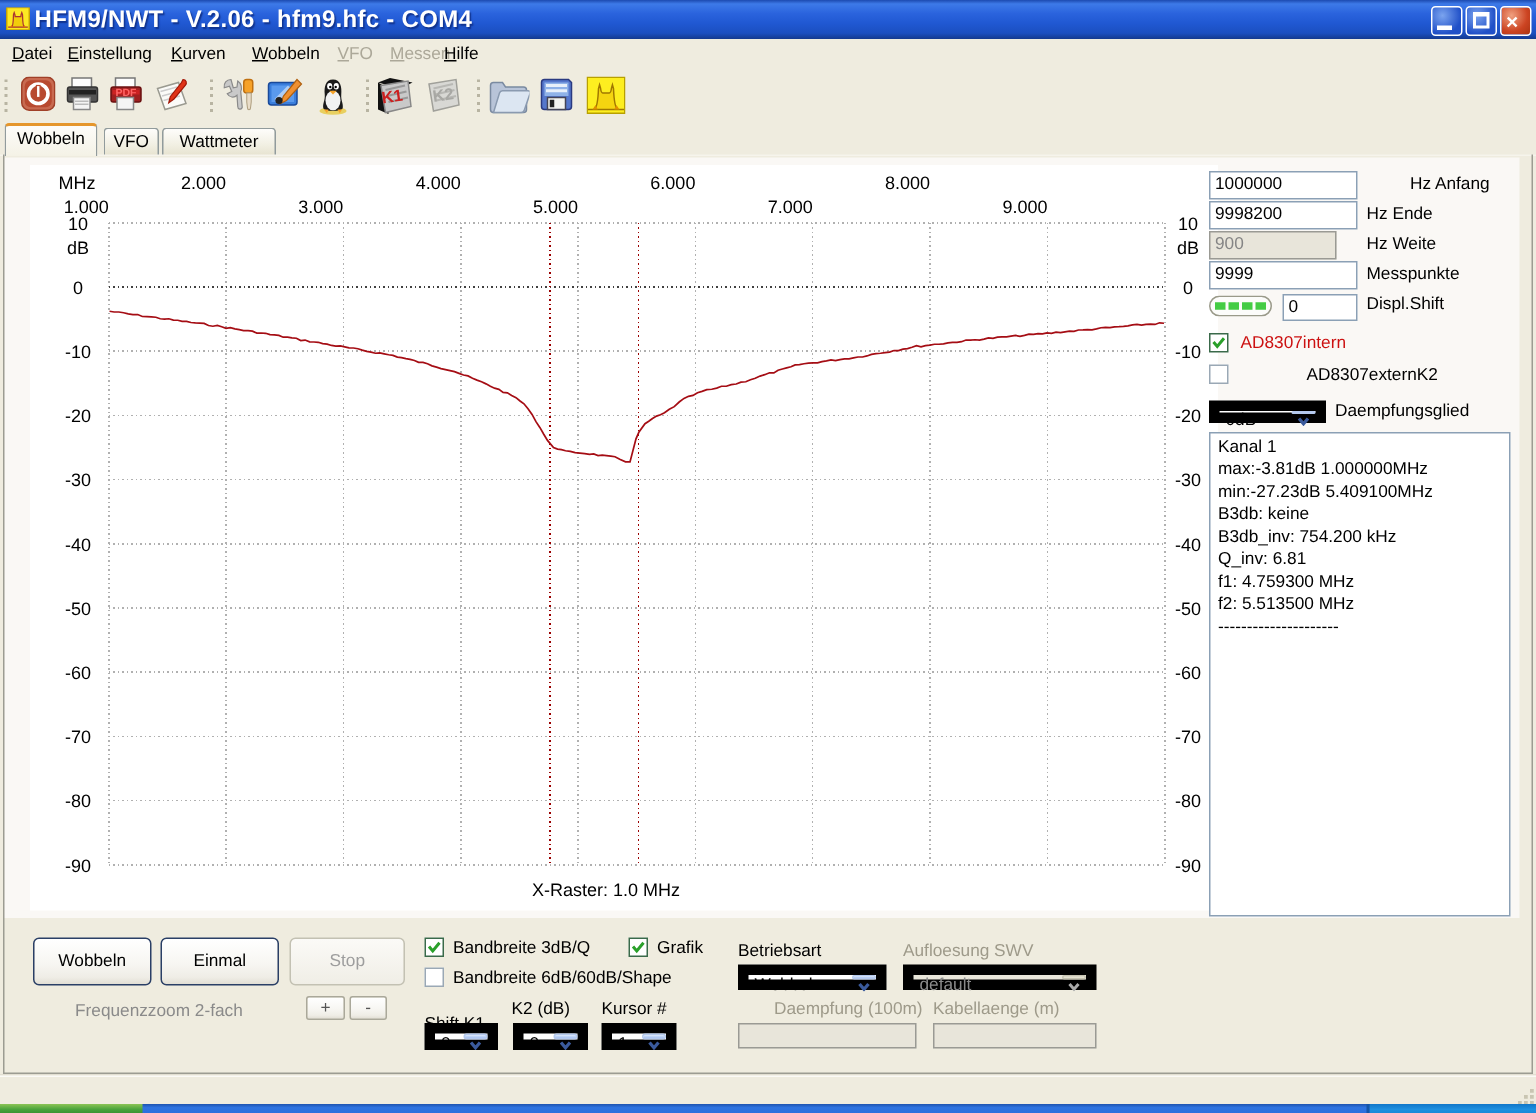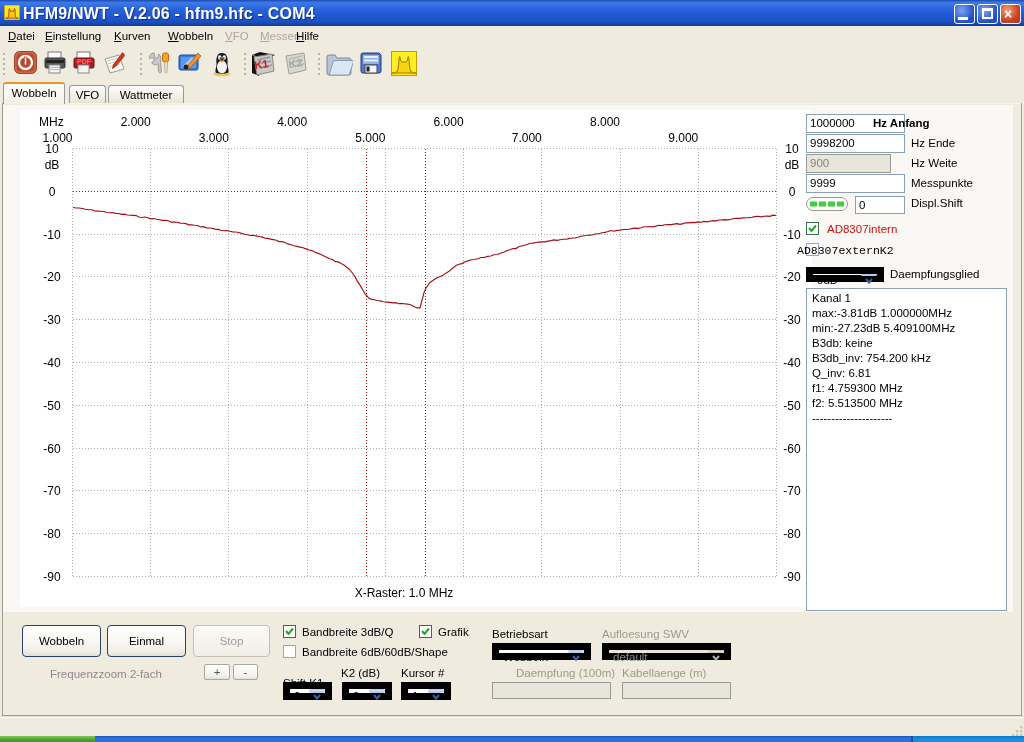--- a/index.html
+++ b/index.html
@@ -267,21 +267,21 @@
   <text x="32.0" y="471.0" font-size="12" fill="#000" font-family="Liberation Sans" text-anchor="middle">-90</text>
   <text x="772.0" y="471.0" font-size="12" fill="#000" font-family="Liberation Sans" text-anchor="middle">-90</text>
   <text x="32.0" y="59.0" font-size="12" fill="#000" font-family="Liberation Sans" text-anchor="middle">dB</text>
   <text x="772.0" y="59.0" font-size="12" fill="#000" font-family="Liberation Sans" text-anchor="middle">dB</text>
   <text x="384.0" y="487.0" font-size="12" fill="#000" font-family="Liberation Sans" text-anchor="middle">X-Raster: 1.0 MHz</text>
   <polyline points="53.0,97.5 56.1,98.0 59.2,98.0 62.4,98.5 65.5,99.2 68.6,99.7 71.8,99.7 74.9,101.0 78.0,101.1 80.9,101.3 83.9,101.5 86.8,102.5 89.7,102.7 92.6,102.5 95.6,103.4 98.5,103.5 101.4,104.3 104.4,104.2 107.3,105.0 110.2,105.3 113.1,105.4 116.1,105.6 119.0,107.0 121.9,107.5 124.9,107.0 127.8,107.8 130.7,108.9 133.6,108.5 136.6,109.2 139.5,109.8 142.4,110.4 145.4,110.4 148.3,110.8 151.2,112.1 154.1,112.0 157.1,112.2 160.0,113.1 162.9,113.3 165.9,113.6 168.8,114.8 171.7,114.8 174.6,115.3 177.6,115.5 180.5,117.0 183.4,116.7 186.4,117.9 189.3,118.0 192.2,118.2 195.1,119.1 198.1,119.4 201.0,120.3 203.9,120.7 206.9,120.6 209.8,121.2 212.7,121.9 215.6,122.0 218.6,122.5 221.5,123.4 224.4,124.2 227.4,124.7 230.3,125.5 233.2,125.3 236.1,125.9 239.1,126.5 242.0,126.9 244.9,128.1 247.7,128.4 250.6,129.1 253.4,129.6 256.3,130.3 259.1,131.6 262.0,131.6 265.0,132.5 268.0,133.9 271.0,134.8 274.0,135.7 277.0,136.4 280.0,137.1 283.0,137.8 286.0,138.9 289.0,140.0 292.0,140.6 295.0,142.2 298.0,143.4 301.0,144.5 304.0,145.9 306.9,147.5 309.7,148.8 312.6,149.6 315.4,151.6 318.3,151.9 321.1,153.6 324.0,155.1 326.7,157.3 329.3,159.2 332.0,162.5 334.7,166.3 337.3,171.1 340.0,175.1 342.5,179.5 345.0,183.6 349.0,188.3 351.7,189.4 354.3,189.7 357.0,190.5 360.2,190.9 363.4,191.8 366.6,192.1 369.8,192.4 373.0,192.9 375.8,192.6 378.7,193.7 381.5,193.4 384.3,193.7 387.2,194.1 390.0,194.5 393.5,196.3 397.0,197.9 400.0,197.9 404.0,182.6 406.0,178.0 410.0,172.5 412.5,170.8 415.0,169.0 417.7,167.4 420.3,166.5 423.0,165.2 426.2,162.9 429.5,161.1 432.8,158.0 436.0,155.6 439.0,154.2 442.0,153.6 445.0,151.8 448.0,150.9 451.2,149.8 454.5,149.5 457.8,148.7 461.0,147.5 464.2,147.5 467.5,146.4 470.8,146.0 474.0,144.8 477.2,144.5 480.3,143.2 483.5,142.2 486.7,140.7 489.8,139.8 493.0,138.5 495.9,138.6 498.7,136.8 501.6,136.0 504.4,135.2 507.3,134.5 510.1,133.3 513.0,133.1 516.0,132.5 519.0,132.1 522.0,131.9 525.0,131.9 528.0,131.1 531.0,130.6 534.0,129.9 537.0,130.4 540.0,129.7 543.0,129.2 546.0,129.2 549.0,128.6 552.0,128.0 555.0,128.0 558.0,127.3 561.0,126.3 564.0,125.8 567.0,125.5 570.0,125.1 573.0,124.7 576.0,123.7 579.0,123.7 582.0,122.8 585.0,122.4 588.0,121.5 591.0,120.5 594.0,121.2 597.0,120.4 600.0,120.1 603.0,119.5 606.0,119.5 609.0,119.2 612.0,118.6 615.0,118.2 618.0,118.3 621.0,117.8 624.0,116.7 627.0,116.7 630.0,116.5 633.0,116.8 636.0,116.1 639.0,115.3 642.0,115.6 645.0,114.8 648.0,114.6 651.0,114.6 654.0,114.1 657.0,113.6 660.0,114.3 663.0,113.6 666.0,112.8 669.0,112.9 672.0,112.4 675.0,112.6 678.0,111.9 681.0,112.2 684.0,111.4 687.0,111.8 690.0,111.2 693.0,110.7 696.0,110.9 699.0,110.0 702.0,109.9 705.0,109.7 708.0,109.9 711.0,109.3 714.0,108.5 717.0,108.3 720.0,108.4 723.0,107.9 726.0,107.8 729.0,107.6 732.0,107.2 735.0,106.6 738.0,106.3 741.0,106.8 744.0,106.2 747.0,106.1 750.0,106.3 753.0,105.2 756.0,105.5" fill="none" stroke="#a50d14" stroke-width="1.15" shape-rendering="auto"></polyline>
 </svg>
 </div>
 
 <div class="tin" style="left:806px;top:114px;width:99px;height:19px;">1000000</div>
-<div class="lbl" style="left:873px;top:117px;font-weight:bold;">Hz Anfang</div>
+<div class="lbl" style="left:940px;top:117px;">Hz Anfang</div>
 <div class="tin" style="left:806px;top:134px;width:99px;height:19px;">9998200</div>
 <div class="lbl" style="left:911px;top:137px;">Hz Ende</div>
 <div class="tin dis" style="left:806px;top:154px;width:85px;height:19px;">900</div>
 <div class="lbl" style="left:911px;top:157px;">Hz Weite</div>
 <div class="tin" style="left:806px;top:174px;width:99px;height:19px;">9999</div>
 <div class="lbl" style="left:911px;top:177px;">Messpunkte</div>
 
 <svg class="abs" style="left:806px;top:197px;" width="42" height="14" viewBox="0 0 42 14">
   <rect x="0.5" y="0.5" width="41" height="13" rx="6.5" fill="#fcfcfa" stroke="#9a9a8a"></rect>
   <g fill="#44cc44">
@@ -294,21 +294,21 @@
 <div class="tin" style="left:855px;top:196px;width:50px;height:18px;">0</div>
 <div class="lbl" style="left:911px;top:197px;">Displ.Shift</div>
 
 <div class="cb" style="left:806px;top:222px;border:1px solid #3a6a4a;">
   <svg width="11" height="11" viewBox="0 0 11 11" style="position:absolute;left:0;top:0;">
     <path d="M2 5 L4.5 8 L9 2.5" fill="none" stroke="#2aa02a" stroke-width="2"></path>
   </svg>
 </div>
 <div class="lbl" style="left:827px;top:223px;color:#cc1111;">AD8307intern</div>
 <div class="cb" style="left:806px;top:243px;border:1px solid #9aa8b5;"></div>
-<div class="lbl" style="left:797px;top:244px;font-family:Liberation Mono, monospace;">AD8307externK2</div>
+<div class="lbl" style="left:871px;top:244px;">AD8307externK2</div>
 
 <div class="combo" style="left:806px;top:267px;width:78px;height:15px;">
   <span class="cval" style="top:0px;">0dB</span>
   <span class="cbtn">
       <svg class="chev" style="top:3px;" viewBox="0 0 8 6">
         <path d="M1 1 L4 4.5 L7 1" fill="none" stroke="#3a5a9c" stroke-width="2.2"></path>
       </svg>
     </span>
 </div>
 <div class="lbl" style="left:890px;top:268px;">Daempfungsglied</div>

